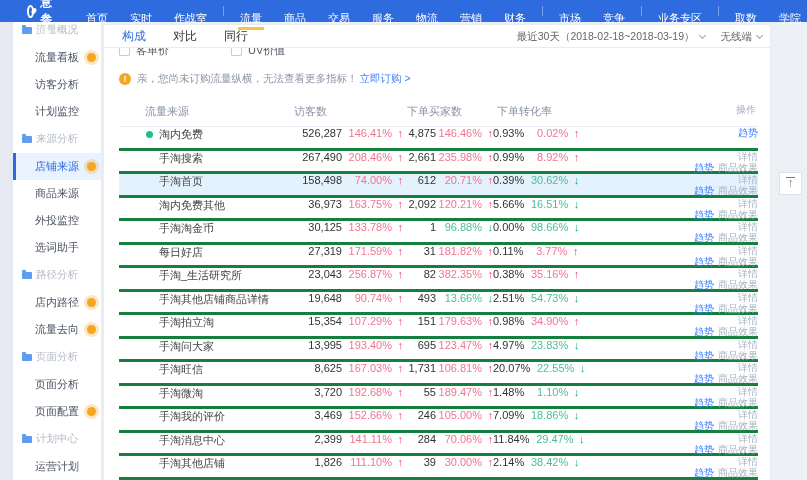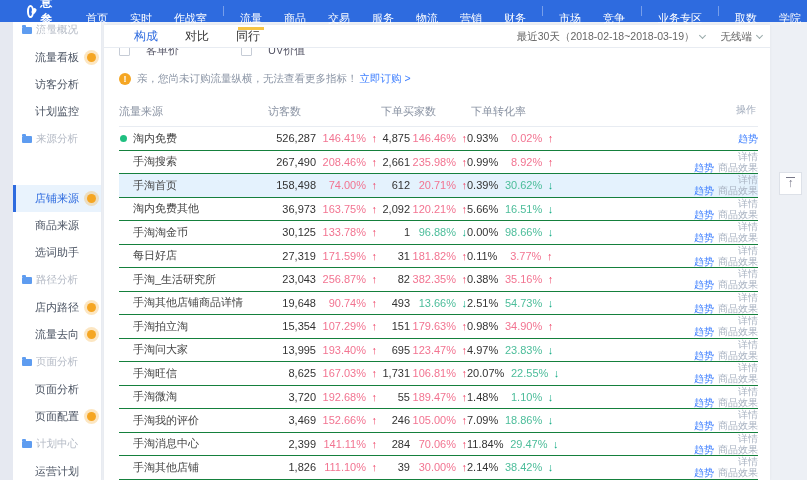--- a/index.html
+++ b/index.html
@@ -17,49 +17,49 @@
   .nav-divider { width:1px; height:10px; background:rgba(255,255,255,.35); margin:0 5px; }
 
   
   .side-strip { position:absolute; left:0; top:22px; width:13px; bottom:0; background:#e6e9f1; }
   .sidebar { position:absolute; left:13px; top:22px; width:88px; bottom:0; background:#fff; color:#556; overflow:hidden; box-shadow:1px 0 0 #e8ebf1; }
   .sidebar-inner { margin-top:-6px; }
   .side-title { display:flex; align-items:center; color:#b4bac5; padding:7px 8px 7px 9px; font-size:10.5px; }
   .folder-icon { width:10px; height:7px; background:#5e9cf0; border-radius:1px; position:relative; margin-right:4px; flex:none; }
   .folder-icon::before { content:""; position:absolute; top:-2px; left:0; width:4px; height:2px; background:#5e9cf0; border-radius:1px 1px 0 0; }
   .side-item { position:relative; padding:6px 8px 6px 22px; cursor:pointer; font-size:11px; color:#4a5362; }
-  .side-item.active { background:#e9f3fd; color:#2e6bdf;margin-top:32px; }
+  .side-item.active { background:#e9f3fd; color:#2e6bdf; }
   .side-item.active::before { content:""; position:absolute; left:0; top:0; bottom:0; width:3px; background:#2e6bdf; }
   .badge-dot { position:absolute; right:5px; top:50%; margin-top:-5px; width:9px; height:9px; border-radius:50%; background:#f5a623; box-shadow:0 0 0 3px rgba(245,166,35,.28); }
 
   
   .main-card { position:absolute; left:104px; top:25px; width:666px; bottom:0; background:#fff; box-shadow:0 0 3px rgba(0,0,0,.05); }
-  .tabs-row { height:23px; display:flex; align-items:center; border-bottom:1px solid #e8ecf2; padding:0 30px; position:relative; }
+  .tabs-row { height:23px; display:flex; align-items:center; border-bottom:1px solid #e8ecf2; padding:0 18px; position:relative; }
   .tab { margin-right:27px; font-size:12px; color:#333; cursor:pointer; }
   .tab.active { color:#2e6bdf; }
   .range-controls { position:absolute; right:8px; top:0; height:23px; display:flex; align-items:center; color:#666; font-size:10.5px; }
   .range-controls .ctrl { cursor:pointer; display:flex; align-items:center; }
   .range-controls .ctrl + .ctrl { margin-left:16px; }
   .caret { display:inline-block; width:5px; height:5px; border-right:1px solid #9aa; border-bottom:1px solid #9aa; transform:rotate(45deg); margin-left:5px; margin-bottom:2px; }
 
   .metrics-row { height:13px; overflow:hidden; padding:0 15px; border-bottom:0; }
   .metrics-inner { display:flex; align-items:center; height:22px; margin-top:-9px; color:#556; }
-  .metric-check { display:flex; align-items:center; margin-right:62px; cursor:pointer;gap:10px; }
+  .metric-check { display:flex; align-items:center; margin-right:62px; cursor:pointer; }
   .checkbox { width:11px; height:11px; border:1px solid #c6ccd6; border-radius:1px; background:#fff; display:inline-block; margin-right:6px; flex:none; }
 
   .notice-row { display:flex; align-items:center; padding:11px 15px 4px; color:#8b95a5; font-size:10.5px; }
   .warn-icon { width:12px; height:12px; border-radius:50%; background:#f5a623; color:#fff; font-size:9px; line-height:12px; text-align:center; font-weight:bold; margin-right:6px; flex:none; }
   .notice-link { color:#4080ff; cursor:pointer; margin-left:2px; }
 
   
   .traffic-table { padding:6px 12px 0 15px; }
   .thead { display:flex; color:#8a93a3; padding:8px 0 7px; border-bottom:1px solid #e8ecf2; font-size:11px; }
-  .trow { display:flex; align-items:center; border-bottom:1px solid #15803d; height:23.5px; color:#444; }
+  .trow { display:flex; align-items:flex-start; border-bottom:3px solid #15803d; height:23.5px; color:#444; }
   .trow.highlight { background:#e4f2fd; }
-  .col-name { flex:0 0 145px; display:flex; align-items:center; overflow:hidden; white-space:nowrap; }
+  .col-name { flex:0 0 145px; display:flex; align-items:center; overflow:hidden; white-space:nowrap;margin-left:26px; }
   .col-name.child { padding-left:14px; }
   .src-dot { width:7px; height:7px; border-radius:50%; margin:0 6px 0 1px; flex:none; }
   .col-v { flex:0 0 113px; } .col-b { flex:0 0 90px; } .col-c { flex:0 0 80px; }
   .num-col { display:flex; align-items:center; justify-content:flex-end; white-space:nowrap; }
   .num-col .num { color:#333; }
   .num-col .pct { text-align:right; }
   .col-v .pct { width:50px; } .col-b .pct { width:46px; } .col-c .pct { width:44px; }
   .num-col .arrow { width:11px; text-align:right; font-weight:bold; font-size:11px; }
   .up .pct { color:#f27491; } .up .arrow { color:#ee3f63; }
   .down .pct { color:#4cbd9a; } .down .arrow { color:#11ab84; }
@@ -114,20 +114,21 @@
       </div>
       <div class="side-item">流量看板<i class="badge-dot"></i></div>
       <div class="side-item">访客分析</div>
       <div class="side-item">计划监控</div>
       <div class="side-title">
         <i class="folder-icon"></i>
         <span>来源分析</span>
       </div>
       <div class="side-item active">店铺来源<i class="badge-dot"></i></div>
       <div class="side-item">商品来源</div>
+      <div class="side-item">外投监控</div>
       <div class="side-item">选词助手</div>
       <div class="side-title">
         <i class="folder-icon"></i>
         <span>路径分析</span>
       </div>
       <div class="side-item">店内路径<i class="badge-dot"></i></div>
       <div class="side-item">流量去向<i class="badge-dot"></i></div>
       <div class="side-title">
         <i class="folder-icon"></i>
         <span>页面分析</span>

